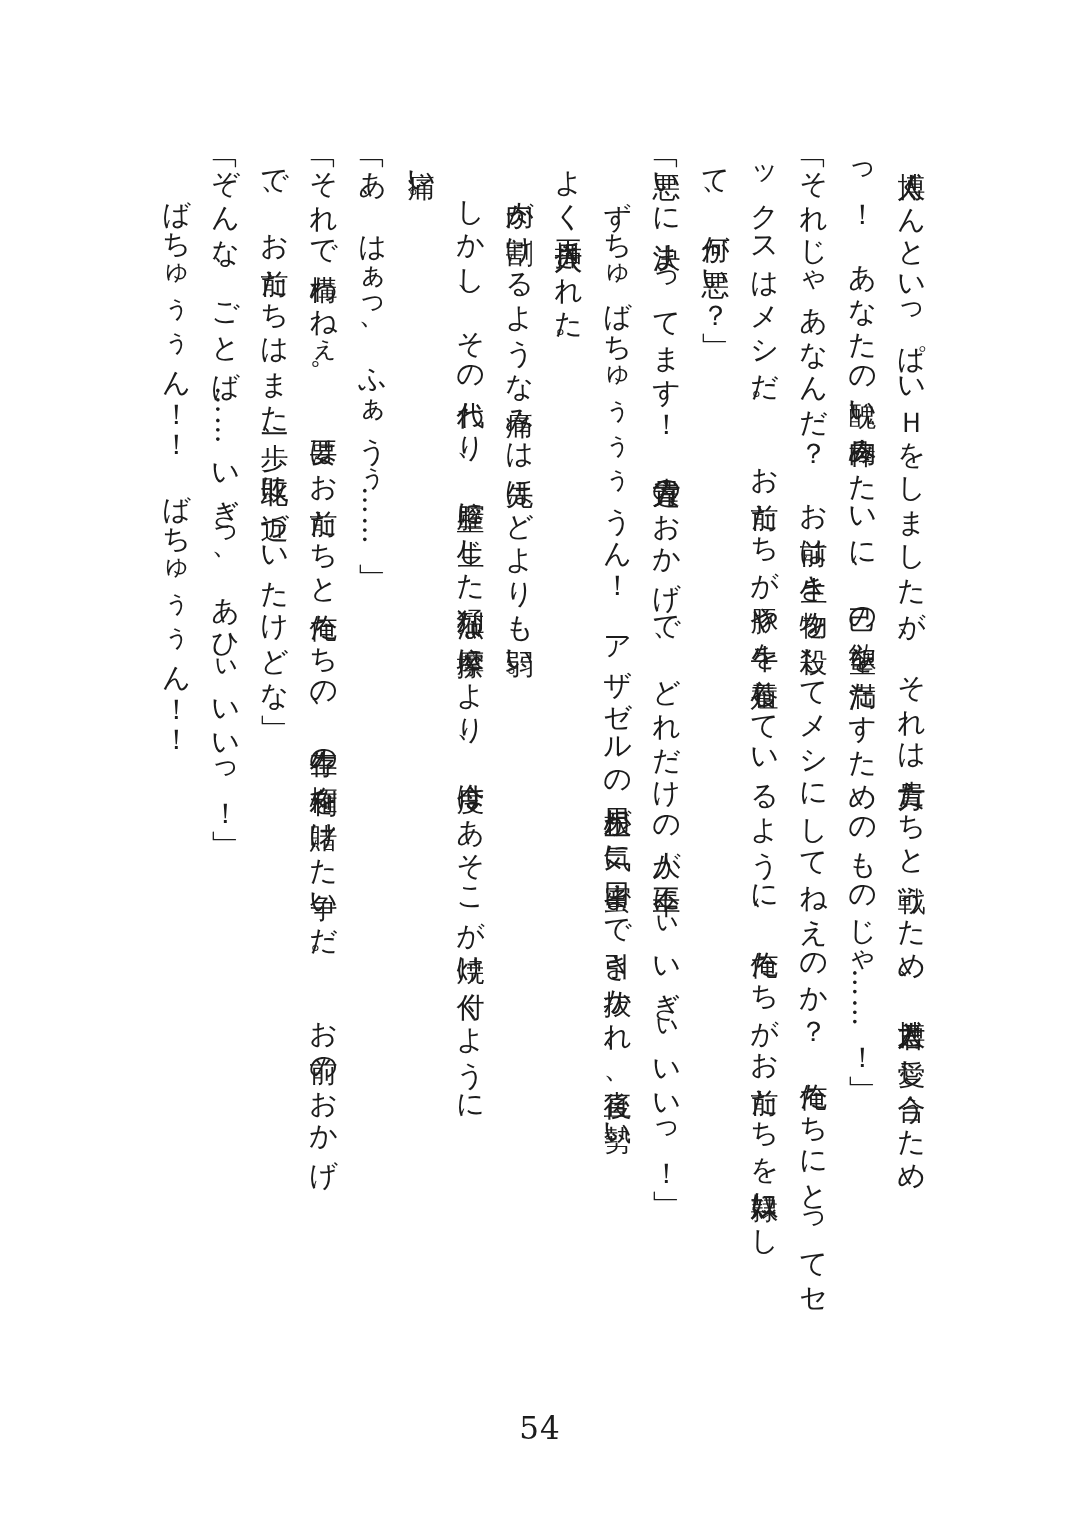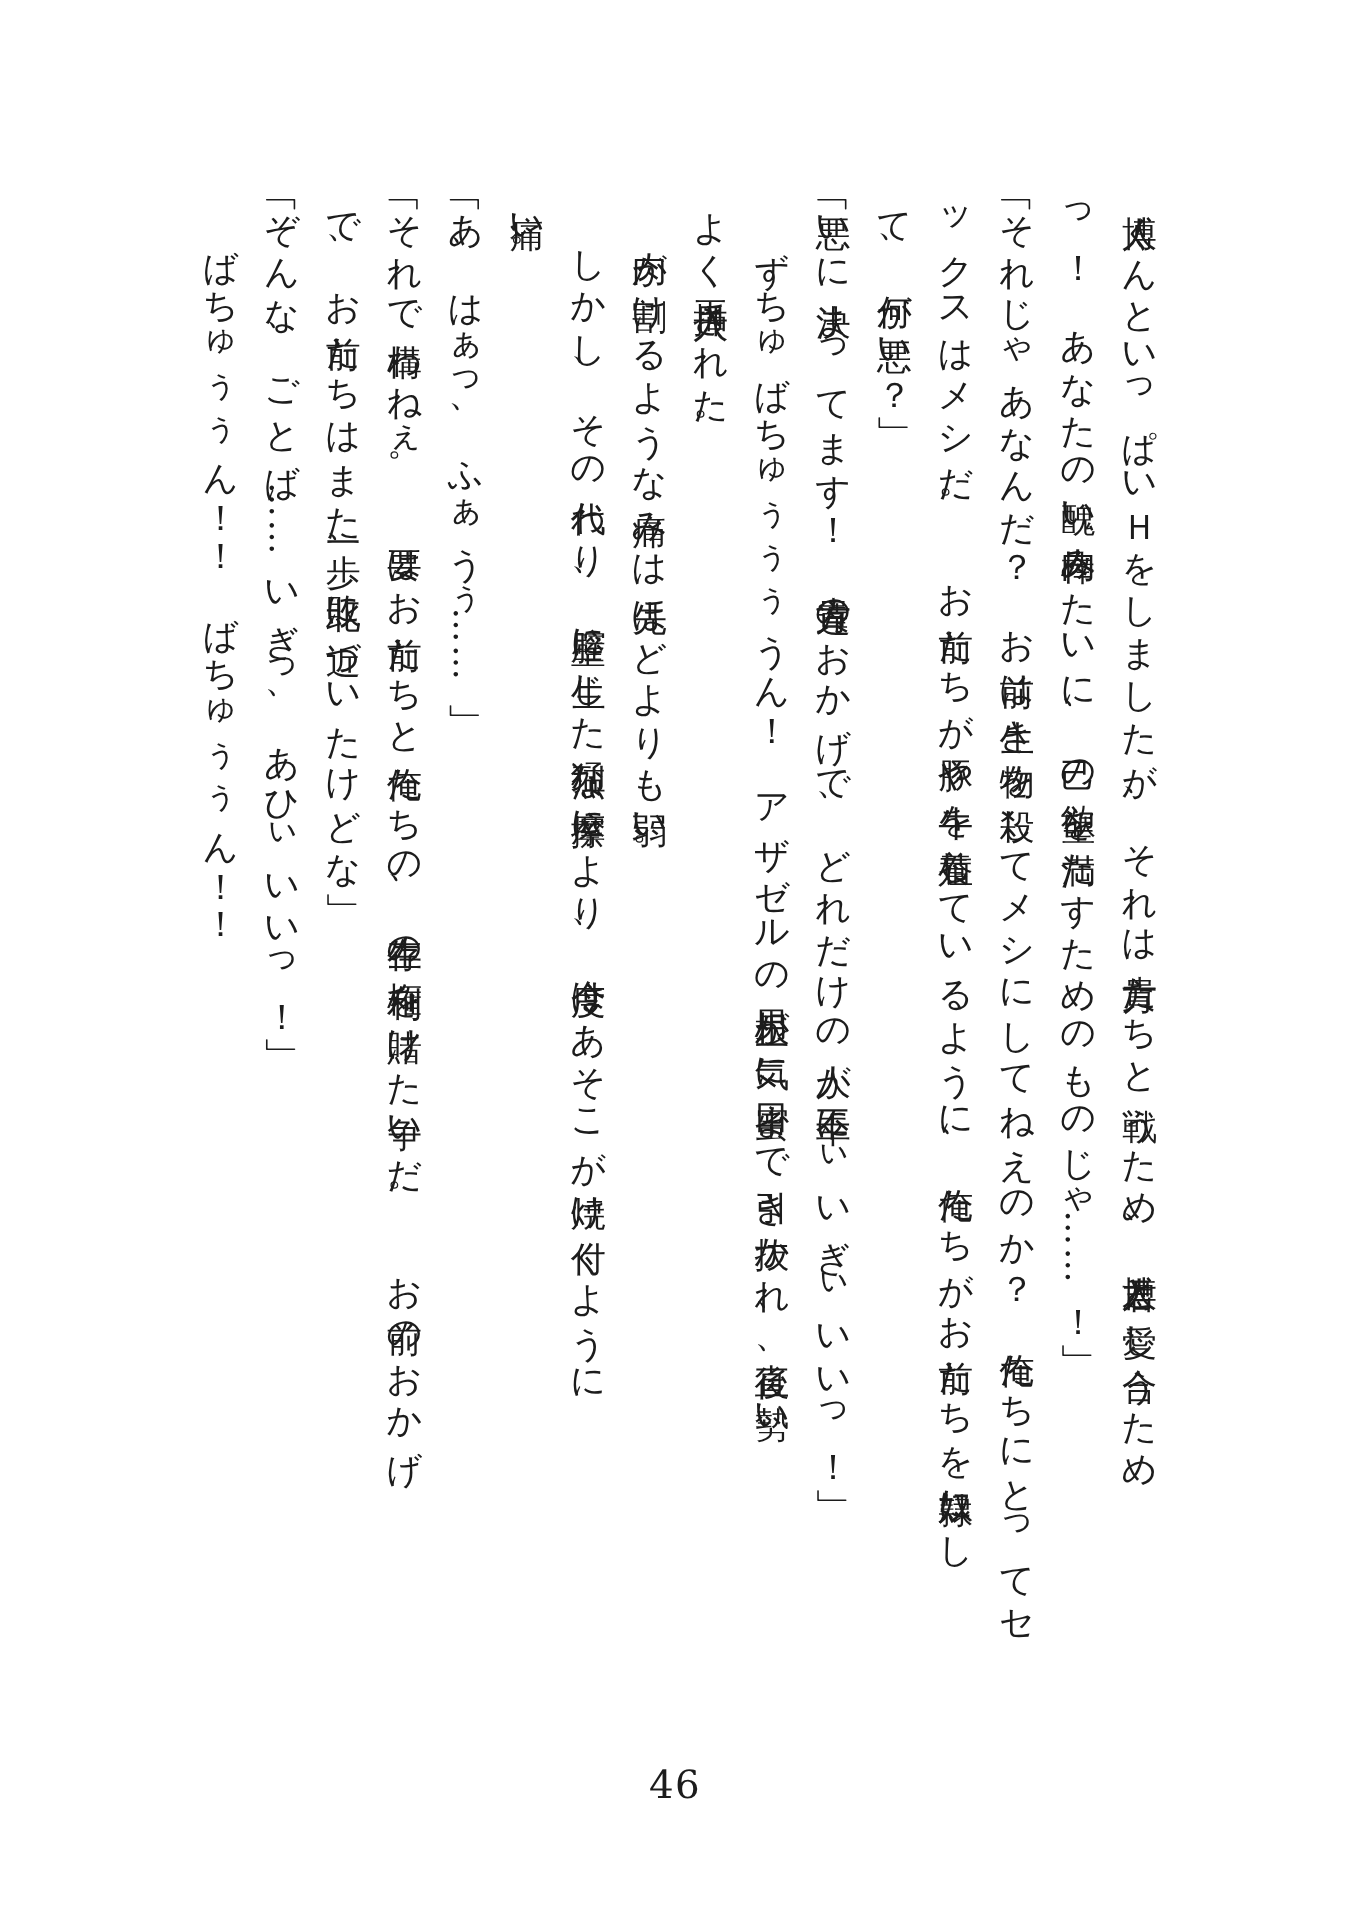--- a/index.html
+++ b/index.html
@@ -61,15 +61,15 @@
     <p class="tline">　肉が割けるような痛みは先ほどよりも弱い。</p>
     <p class="tline">　しかし、その代わり、膣壁に生じた猛烈な摩擦により、今度はあそこが焼け付くように</p>
     <p class="tline">痛い。</p>
     <p class="tline">「あ、はぁっ、ふぁうぅ……」</p>
     <p class="tline">「それで構わねぇ。　要はお前たちと俺たちの、生存の権利を賭けた争いだ。　お前のおかげ</p>
     <p class="tline">で、お前たちはまた一歩、敗北に近づいたけどな」</p>
     <p class="tline">「ぞんな、ごとば……いぎっ、あひぃいいっ！」</p>
     <p class="tline">　ばちゅぅぅん！！　ばちゅぅぅん！！</p>
   </main>
 
-  <div class="page-number">46</div>
+  <div class="page-number">54</div>
 
 </div>
 
 </body></html>

